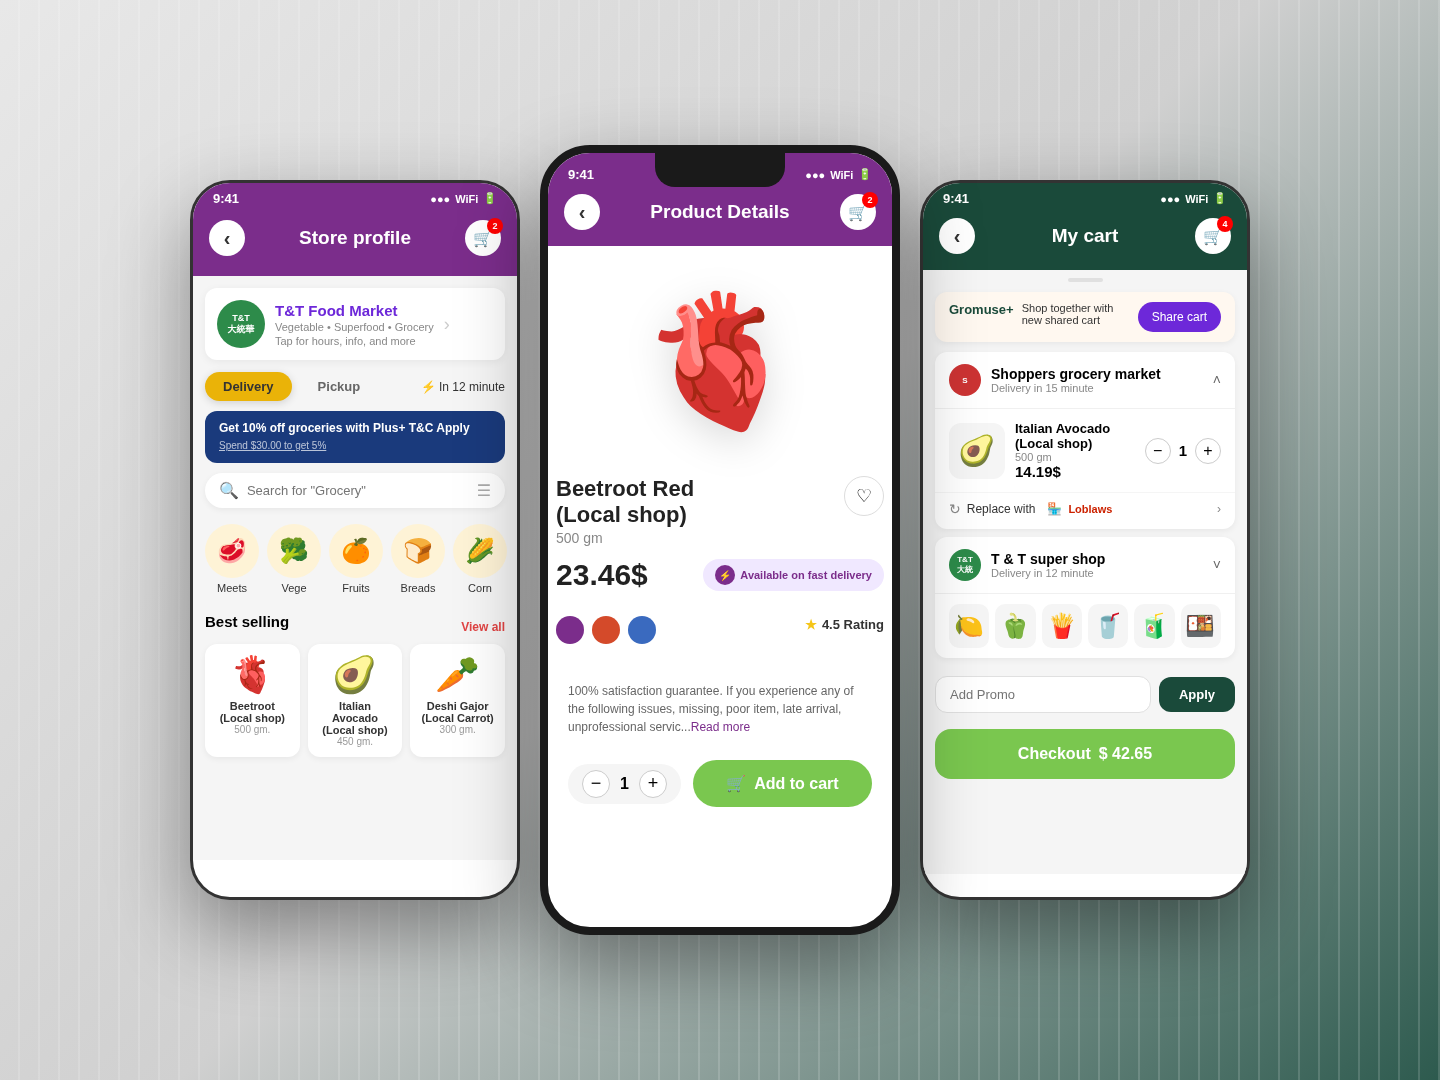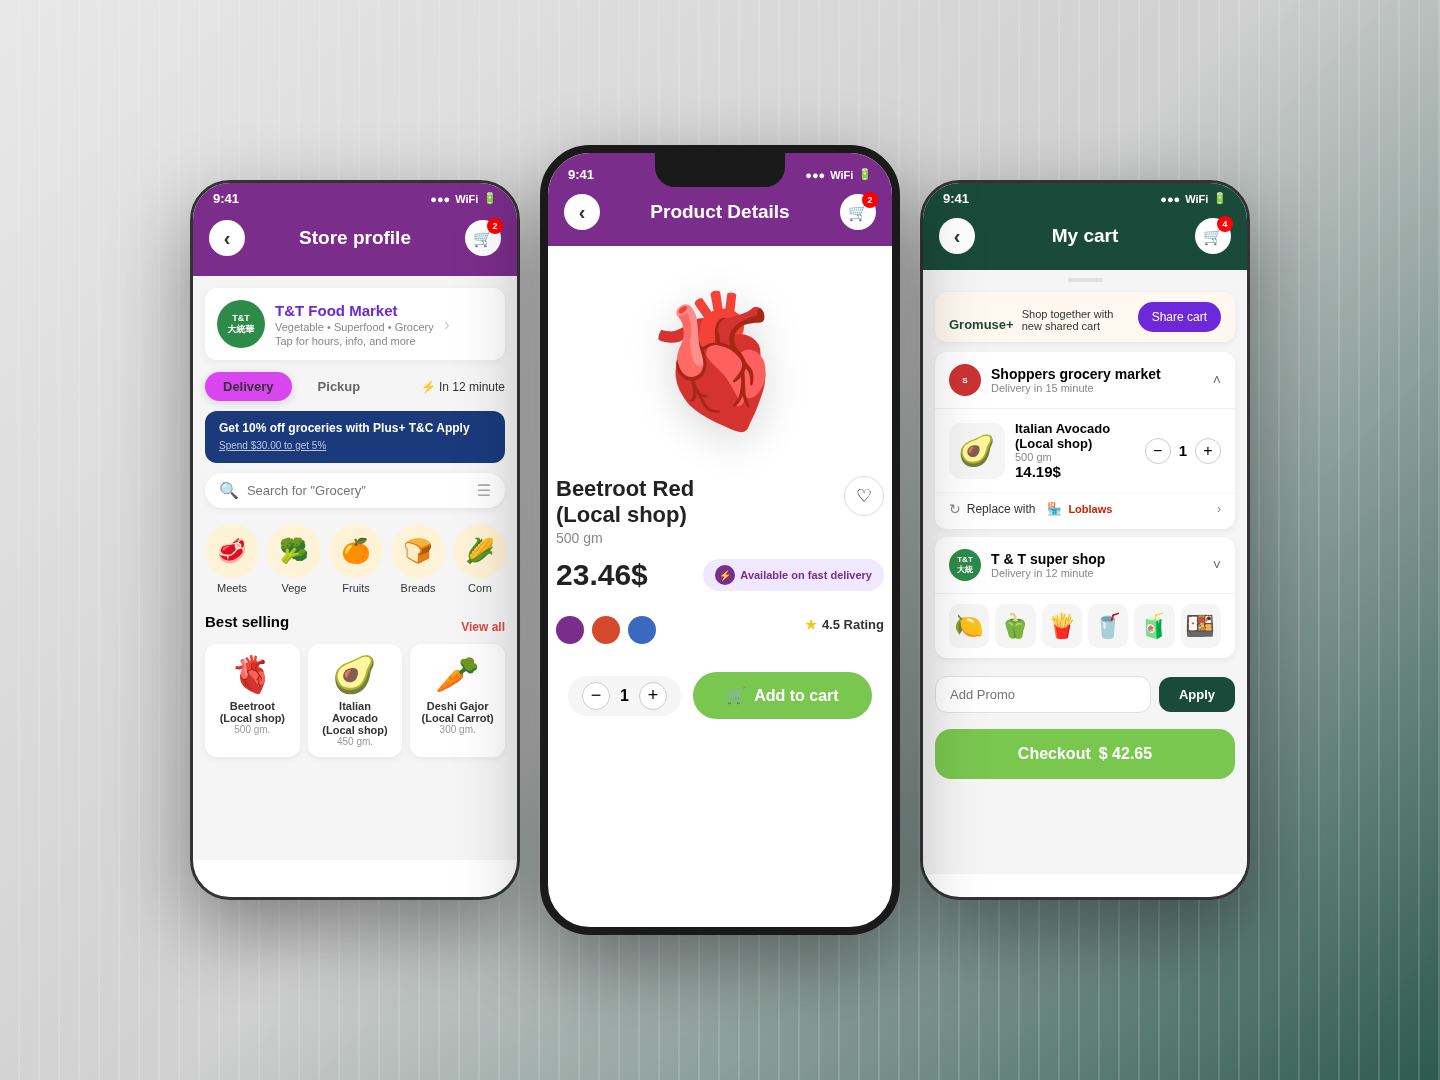--- a/index.html
+++ b/index.html
@@ -183,21 +183,21 @@
     .tab-btn {
       padding: 7px 18px;
       border-radius: 25px;
       font-size: 13px;
       font-weight: 600;
       cursor: pointer;
       border: none;
     }
 
     .tab-btn.active {
-      background: #d946ef;
+      background: #eab308;
       color: #333;
       box-shadow: 0 2px 8px rgba(0,0,0,0.15);
     }
 
     .tab-btn.inactive {
       background: transparent;
       color: #666;
     }
 
     .delivery-time {
@@ -525,21 +525,21 @@
       height: calc(100% - 110px);
       overflow: hidden;
     }
 
     .gromuse-banner {
       margin: 10px 12px;
       background: #fff8f0;
       border-radius: 12px;
       padding: 10px 14px;
       display: flex;
-      align-items: flex-end;
+      align-items: flex-start;
       justify-content: space-between;
       box-shadow: 0 2px 6px rgba(0,0,0,0.06);
     }
 
     .gromuse-logo {
       font-size: 13px;
       font-weight: 800;
       color: #1a4a3a;
     }
 
@@ -906,20 +906,25 @@
             <div class="color-dot" style="background:#d44a2a;"></div>
             <div class="color-dot" style="background:#3a6abf;"></div>
           </div>
           <div class="rating-row" style="margin-left:auto;">
             <span style="color:#f5c518;">★</span>
             <span>4.5 Rating</span>
           </div>
         </div>
       </div>
 
+      <div class="description-area">
+        <p>
+          <span>100% satisfaction guarantee. If you experience any of the following issues, missing, poor item, late arrival, unprofessional servic...</span><span class="read-more">Read more</span>
+        </p>
+      </div>
 
       <div class="add-to-cart-row">
         <div class="qty-control">
           <div class="qty-btn">
             <span>−</span>
           </div>
           <span class="qty-val">1</span>
           <div class="qty-btn">
             <span>+</span>
           </div>

